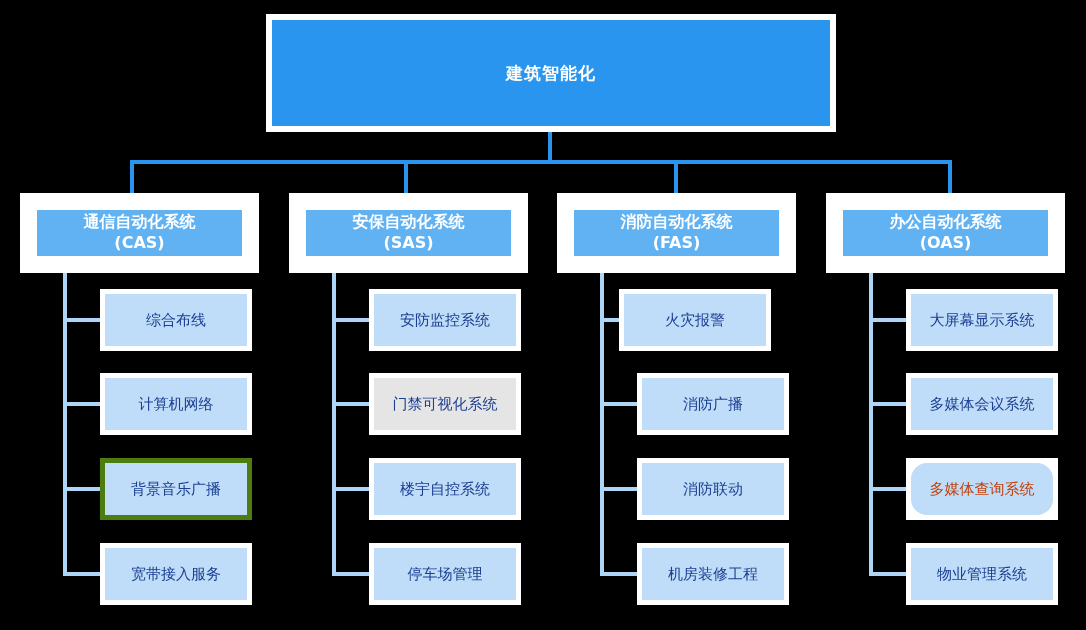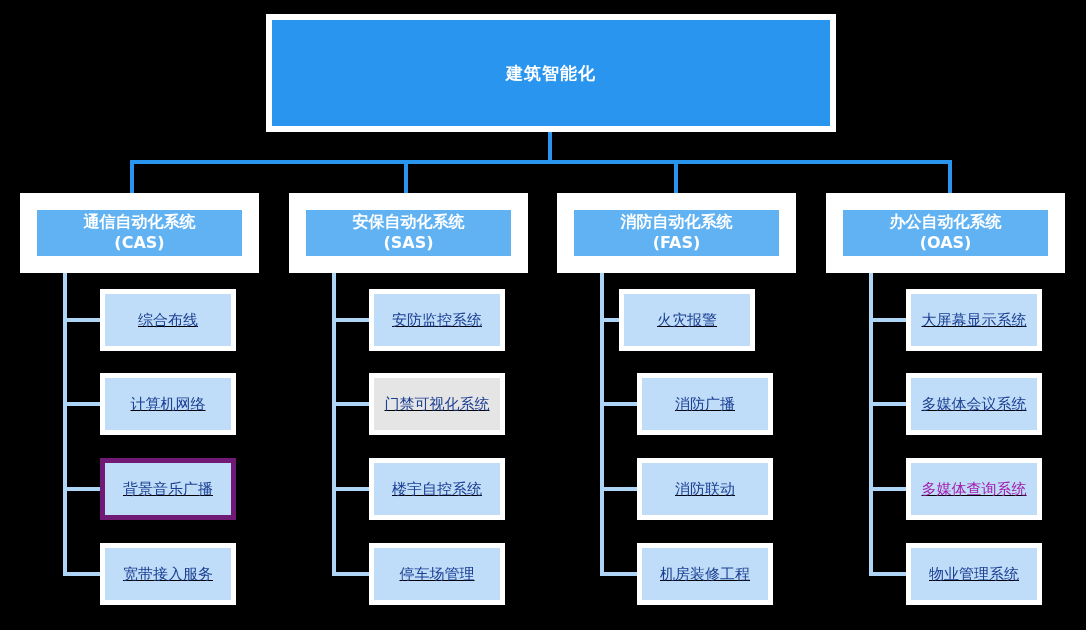--- a/index.html
+++ b/index.html
@@ -75,26 +75,25 @@
     align-items: center;
     justify-content: center;
     line-height: 1.3;
   }
   .node-l2 .abbr { font-size: 16px; font-weight: bold; }
 
   
   .node-l3 {
     position: absolute;
     box-sizing: border-box;
-    width: 136px;
+    width: 152px;
     height: 62px;
     padding: 5px;
     background: #ffffff;
     display: flex;
-    text-decoration: underline;
   }
   .node-l3 > .fill {
     flex: 1 1 auto;
     background: #bfdcf8;
     color: #1c3f92;
     font-size: 15px;
     font-weight: normal;
     display: flex;
     align-items: center;
     justify-content: center;
@@ -140,21 +139,21 @@
   <div class="conn-light" style="left: 63px; top: 402px; width: 39px; height: 4px; background: rgb(174, 213, 245);"></div>
   <div class="conn-light" style="left: 63px; top: 487px; width: 39px; height: 4px; background: rgb(174, 213, 245);"></div>
   <div class="conn-light" style="left: 63px; top: 572px; width: 39px; height: 4px; background: rgb(174, 213, 245);"></div>
 
   <div class="node-l3" style="left: 100px; top: 289px; background: rgb(255, 255, 255);">
     <div class="fill" style="background: rgb(191, 220, 248); color: rgb(28, 63, 146);">综合布线</div>
   </div>
   <div class="node-l3" style="left: 100px; top: 373px; background: rgb(255, 255, 255);">
     <div class="fill" style="background: rgb(191, 220, 248); color: rgb(28, 63, 146);">计算机网络</div>
   </div>
-  <div class="node-l3" style="left: 100px; top: 458px; background: #701a75;">
+  <div class="node-l3" style="left: 100px; top: 458px; background: #4d7c0f;">
     <div class="fill" style="background: rgb(191, 220, 248); color: rgb(28, 63, 146);">背景音乐广播</div>
   </div>
   <div class="node-l3" style="left: 100px; top: 543px; background: rgb(255, 255, 255);">
     <div class="fill" style="background: rgb(191, 220, 248); color: rgb(28, 63, 146);">宽带接入服务</div>
   </div>
 
   <div class="node-l2" style="left: 289px; background: rgb(255, 255, 255);">
     <div class="fill" style="background: rgb(97, 178, 242);">
       <span>安保自动化系统</span>
       <span class="abbr">(SAS)</span>
@@ -216,19 +215,19 @@
   <div class="conn-light" style="left: 869px; top: 487px; width: 39px; height: 4px; background: rgb(174, 213, 245);"></div>
   <div class="conn-light" style="left: 869px; top: 572px; width: 39px; height: 4px; background: rgb(174, 213, 245);"></div>
 
   <div class="node-l3" style="left: 906px; top: 289px; background: rgb(255, 255, 255);">
     <div class="fill" style="background: rgb(191, 220, 248); color: rgb(28, 63, 146);">大屏幕显示系统</div>
   </div>
   <div class="node-l3" style="left: 906px; top: 373px; background: rgb(255, 255, 255);">
     <div class="fill" style="background: rgb(191, 220, 248); color: rgb(28, 63, 146);">多媒体会议系统</div>
   </div>
   <div class="node-l3" style="left: 906px; top: 458px; background: rgb(255, 255, 255);">
-    <div class="fill" style="background: rgb(191, 220, 248); color: #a21caf;">多媒体查询系统</div>
+    <div class="fill" style="background: rgb(191, 220, 248); color: #c2410c; border-radius: 16px;">多媒体查询系统</div>
   </div>
   <div class="node-l3" style="left: 906px; top: 543px; background: rgb(255, 255, 255);">
     <div class="fill" style="background: rgb(191, 220, 248); color: rgb(28, 63, 146);">物业管理系统</div>
   </div>
 
 </div>
 
 </body></html>

